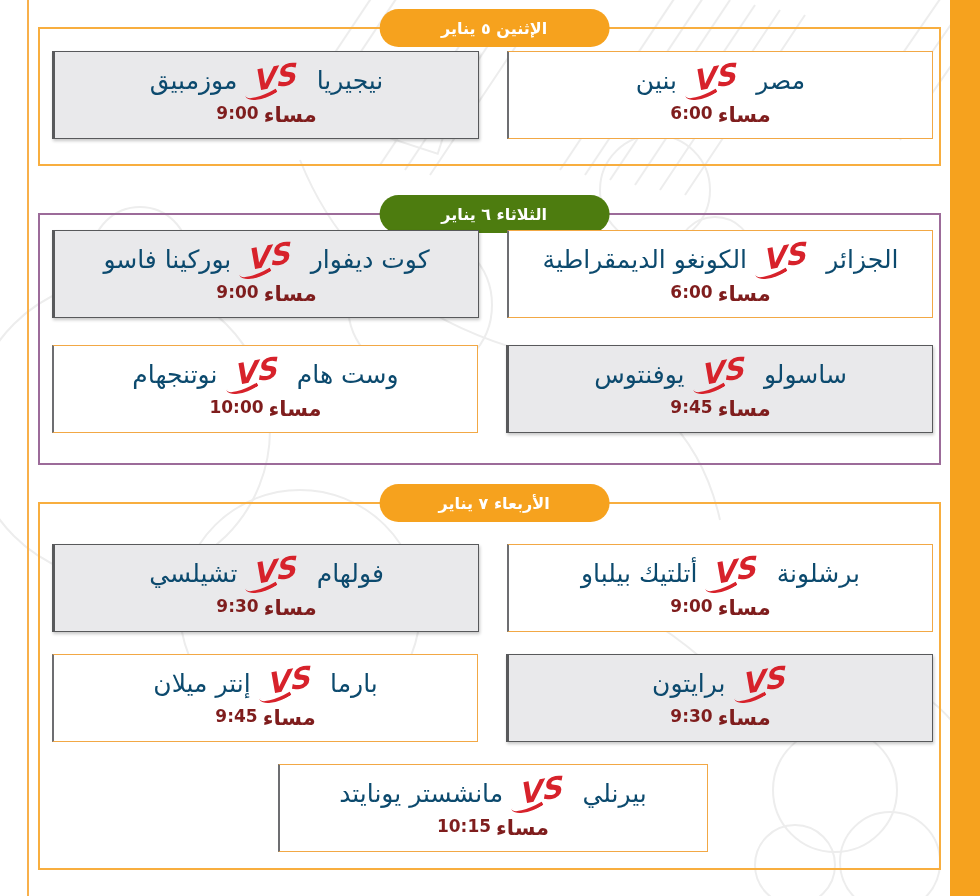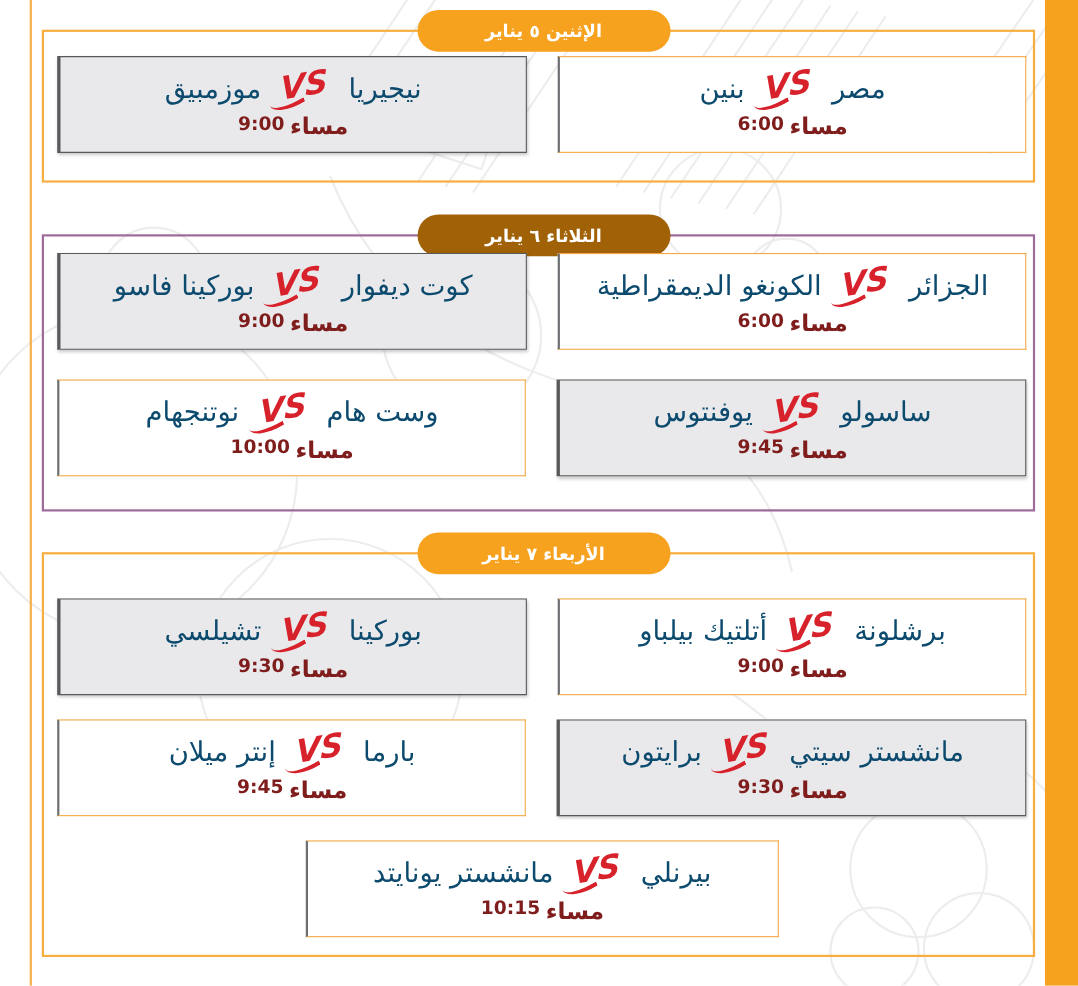--- a/index.html
+++ b/index.html
@@ -23,21 +23,21 @@
   #sec3{top:502px;height:364px;}
 
   .day-pill{
     position:absolute;top:-20px;left:50%;transform:translateX(-48%);
     min-width:230px;height:38px;border-radius:22px;
     display:flex;align-items:center;justify-content:center;
     color:#ffffff;font-size:16px;font-weight:bold;padding:0 30px;box-sizing:border-box;
     white-space:nowrap;
   }
   .day-pill.orange{background:#F6A21E;}
-  .day-pill.purple{background:#a16207;}
+  .day-pill.purple{background:#4d7c0f;}
 
   
   .match-row{position:absolute;left:12px;right:6px;display:flex;direction:rtl;gap:28px;}
   .match-row .match-card{flex:1;}
   .match-row.single{justify-content:center;}
   .match-row.single .match-card{flex:0 0 430px;}
 
   #sec1 .r1{top:22px;}
   #sec2 .r1{top:15px;}
   #sec2 .r2{top:130px;}
@@ -219,34 +219,33 @@
         <span class="vs">VS</span>
         <span class="team">أتلتيك بيلباو</span>
       </div>
       <div class="match-time">
         <span class="digits">9:00</span>
         <span class="suffix">مساء</span>
       </div>
     </div>
     <div class="match-card gray">
       <div class="teams">
-        <span class="team">بوركينا</span>
+        <span class="team">فولهام</span>
         <span class="vs">VS</span>
         <span class="team">تشيلسي</span>
       </div>
       <div class="match-time">
         <span class="digits">9:30</span>
         <span class="suffix">مساء</span>
       </div>
     </div>
   </div>
   <div class="match-row r2">
     <div class="match-card gray">
       <div class="teams">
-        <span class="team">مانشستر سيتي</span>
         <span class="vs">VS</span>
         <span class="team">برايتون</span>
       </div>
       <div class="match-time">
         <span class="digits">9:30</span>
         <span class="suffix">مساء</span>
       </div>
     </div>
     <div class="match-card white">
       <div class="teams">

